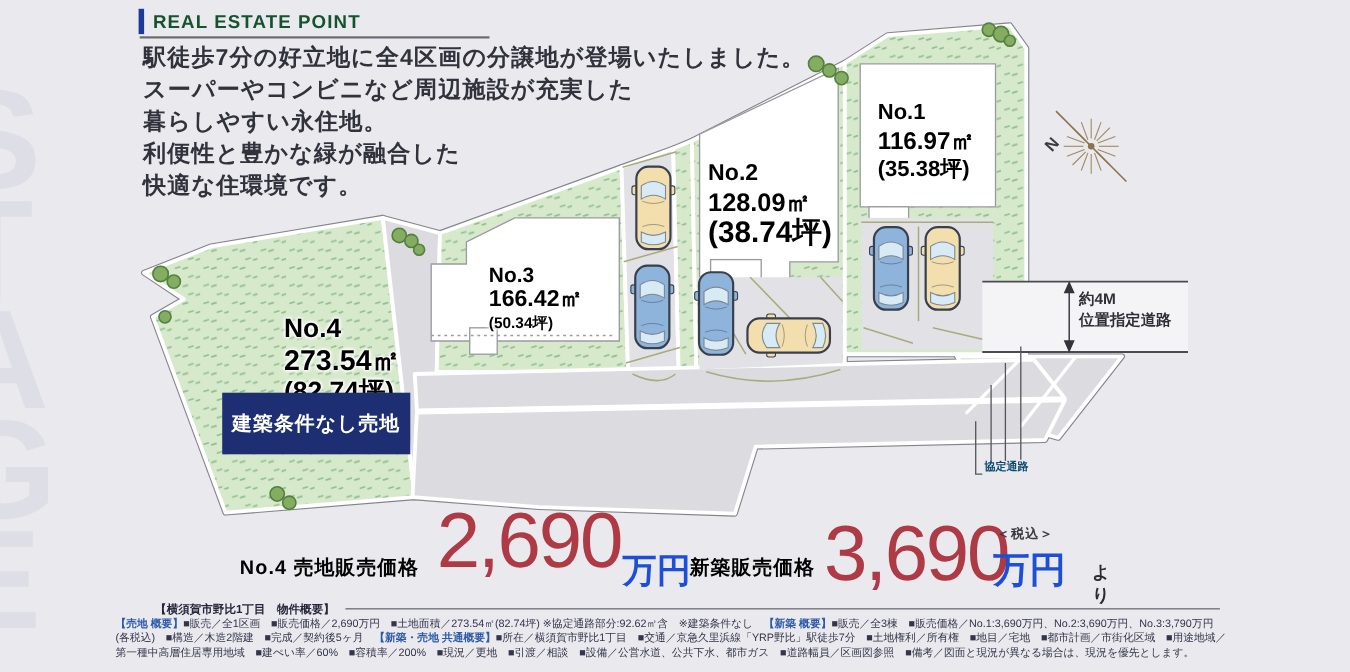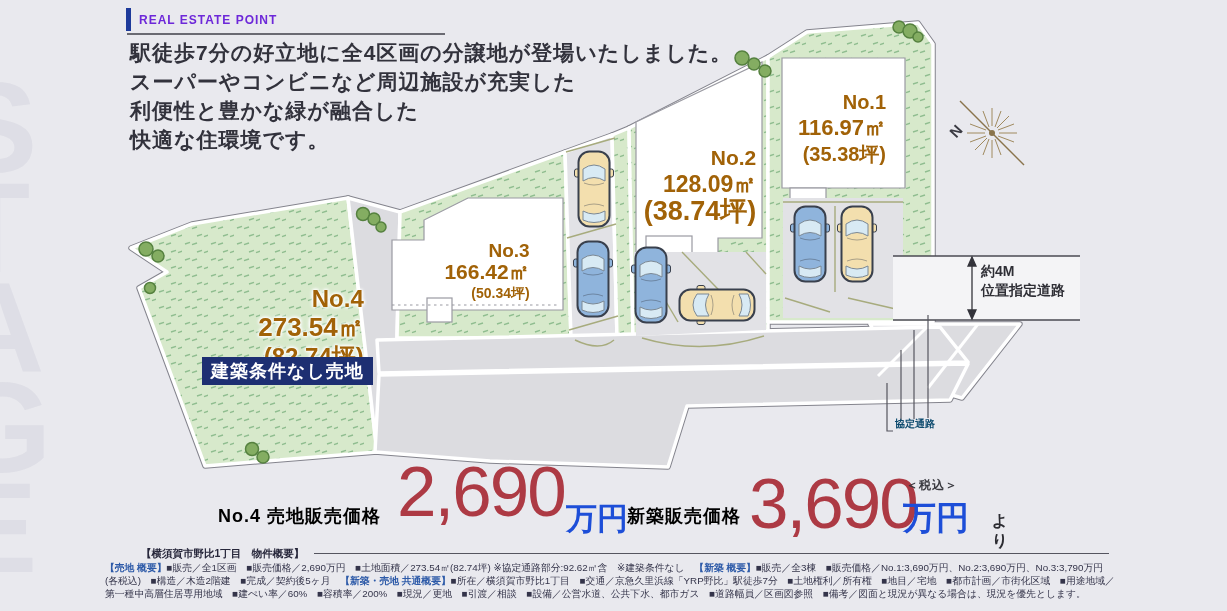--- a/index.html
+++ b/index.html
@@ -8,38 +8,38 @@
   .abs{position:absolute;}
 
   
   #watermark{left:-48px;top:78px;width:220px;color:#d9d9e2;opacity:.65;font-weight:bold;
              font-size:128px;line-height:100px;letter-spacing:0;}
   #watermark div{height:100px;}
 
   
   #header{left:126px;top:8px;display:flex;align-items:center;}
   #header .bar{width:5px;height:23px;background:#1d3a9a;margin-right:8px;}
-  #header .ttl{color:#6d28d9;font-weight:bold;font-size:12px;letter-spacing:1px;}
+  #header .ttl{color:#14532d;font-weight:bold;font-size:17px;letter-spacing:1px;}
   #header-underline{left:127px;top:33px;width:318px;height:2px;background:#6a6a72;}
 
   
   #intro{left:130px;top:38px;color:#32323c;font-weight:bold;font-size:21px;line-height:29px;letter-spacing:1px;}
 
   
-  .plot-label{transform:translateX(-50%);text-align:right;color:#a16207;font-weight:bold;
+  .plot-label{transform:translateX(-50%);text-align:left;color:#000000;font-weight:bold;
               text-shadow:0 0 3px #fff,0 0 3px #fff,0 0 4px #fff,0 0 5px #fff;white-space:nowrap;}
   .plot-label .l1{font-size:21px;}
   .plot-label .l2{font-size:23px;}
   .plot-label .l3{font-size:27px;}
   #label-no4 .l1{font-size:24px;} #label-no4 .l2{font-size:26px;} #label-no4 .l3{font-size:24px;}
   #label-no3 .l1{font-size:19px;line-height:21px;} #label-no3 .l2{font-size:21px;line-height:22px;} #label-no3 .l3{font-size:14px;line-height:21px;}
   #label-no1 .l1{font-size:20px;} #label-no1 .l2{font-size:22px;} #label-no1 .l3{font-size:20px;}
 
   #badge-no4{left:202px;top:357px;background:#1d2f72;color:#fff;font-weight:bold;font-size:18px;
-             padding:2px 9px;letter-spacing:1px;}
+             padding:16px 9px;letter-spacing:1px;}
 
   
   #road-label{left:981px;top:262px;color:#2f2f36;font-weight:bold;font-size:14px;line-height:19px;}
   #passage-label{left:895px;top:417px;color:#0c4a6e;font-weight:bold;font-size:10px;}
 
   
   .price-label{color:#000000;font-weight:bold;font-size:18px;letter-spacing:1px;}
   .price-amount{color:#ad3a44;font-size:71px;letter-spacing:-2px;line-height:71px;}
   .price-unit{color:#1d4ed8;font-weight:bold;font-size:31px;}
   #price-right-tax{left:906px;top:477px;color:#3a3a40;font-weight:bold;font-size:12px;letter-spacing:1px;}
@@ -216,20 +216,21 @@
 
   <div class="abs" id="header">
     <div class="bar"></div>
     <div class="ttl">REAL ESTATE POINT</div>
   </div>
   <div class="abs" id="header-underline"></div>
 
   <div class="abs" id="intro">
     <div>駅徒歩7分の好立地に全4区画の分譲地が登場いたしました。</div>
     <div>スーパーやコンビニなど周辺施設が充実した</div>
+    <div>暮らしやすい永住地。</div>
     <div>利便性と豊かな緑が融合した</div>
     <div>快適な住環境です。</div>
   </div>
 
   <div class="abs plot-label" id="label-no1" style="left:842px;top:89px;line-height:26px;">
     <div class="l1">No.1</div>
     <div class="l2">116.97㎡</div>
     <div class="l3">(35.38坪)</div>
   </div>
   <div class="abs plot-label" id="label-no2" style="left:700px;top:144px;line-height:27px;">

